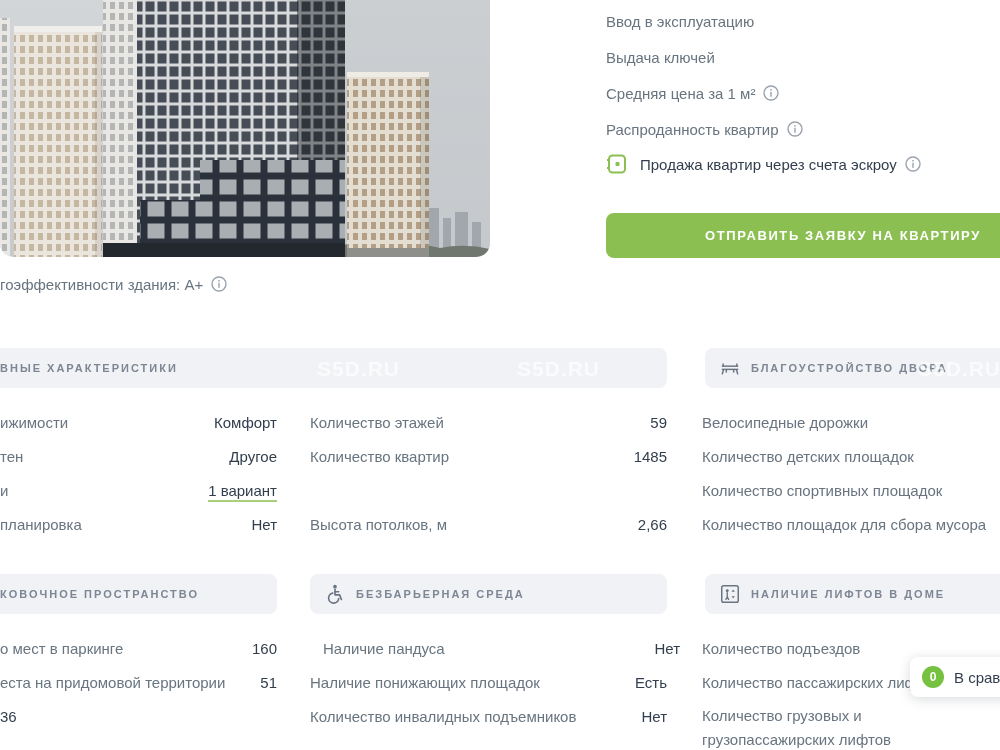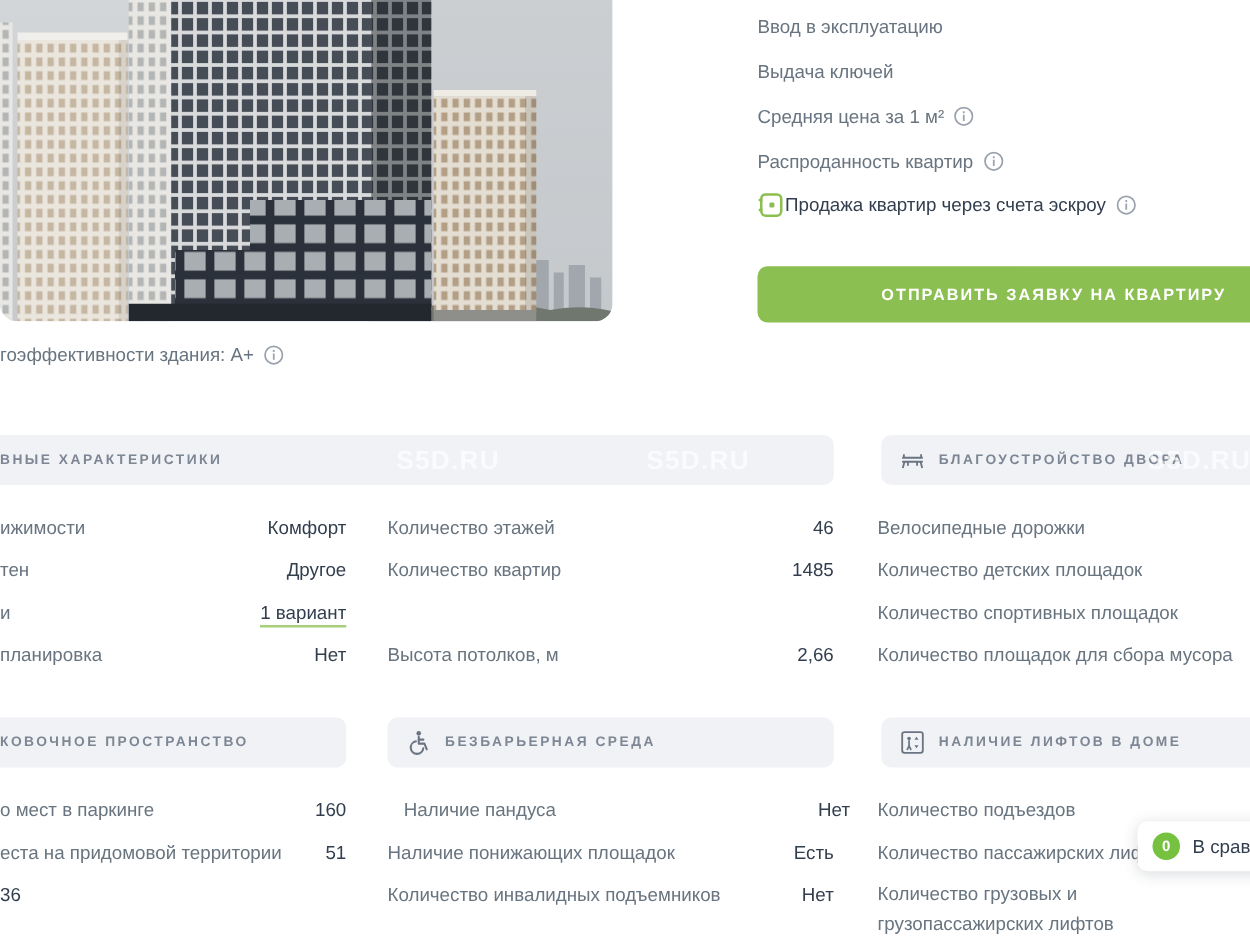--- a/index.html
+++ b/index.html
@@ -11,21 +11,21 @@
   .photo{left:0;top:0;width:490px;height:257px;border-radius:14px;
          border-top-left-radius:0;border-top-right-radius:0;overflow:hidden;cursor:pointer;}
   .photo svg{display:block;}
 
   
   .d-row{left:606px;width:424px;height:22px;display:flex;align-items:center;}
   .d-label{font-size:15px;color:#68747f;}
   .d-value{position:absolute;font-size:15px;color:#323e4e;margin-left:44px;}
   .info{width:16px;height:16px;margin-left:8px;flex:0 0 auto;cursor:pointer;}
   .escrow-row{left:606px;top:152px;width:424px;height:24px;display:flex;align-items:center;}
-  .escrow-text{font-size:15px;color:#323e4e;}
+  .escrow-text{font-size:15px;color:#323e4e;margin-left:12px;}
   .cta{left:606px;top:213px;width:424px;height:45px;border:none;border-radius:8px;
        background:#8cbf52;color:#fff;font-family:"Liberation Sans",sans-serif;
        font-size:13px;font-weight:bold;letter-spacing:1.6px;cursor:pointer;
        display:flex;align-items:center;justify-content:center;padding-left:0;}
   .cta span{transform:translateX(28px);}
 
   
   .energy{left:0;top:274px;height:20px;display:flex;align-items:center;}
   .energy span{font-size:15px;color:#68747f;}
 
@@ -208,21 +208,21 @@
     <span class="lbl">и</span>
     <span class="val link">1 вариант</span>
   </div>
   <div class="abs row" style="left:0;top:516px;width:277px;">
     <span class="lbl">планировка</span>
     <span class="val">Нет</span>
   </div>
 
   <div class="abs row" style="left:310px;top:414px;width:357px;">
     <span class="lbl">Количество этажей</span>
-    <span class="val">46</span>
+    <span class="val">59</span>
   </div>
   <div class="abs row" style="left:310px;top:448px;width:357px;">
     <span class="lbl">Количество квартир</span>
     <span class="val">1485</span>
   </div>
   <div class="abs row" style="left:310px;top:516px;width:357px;">
     <span class="lbl">Высота потолков, м</span>
     <span class="val">2,66</span>
   </div>
 

